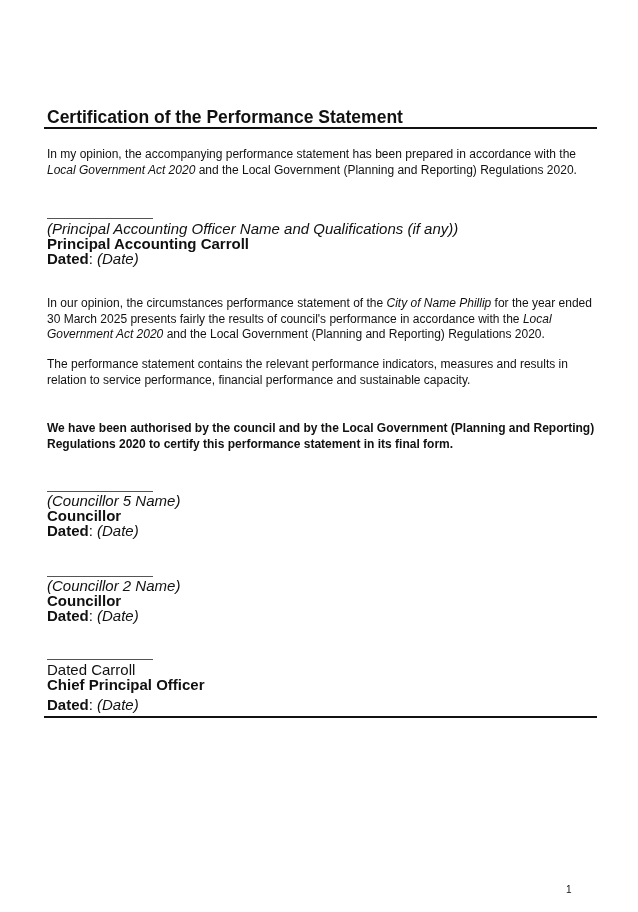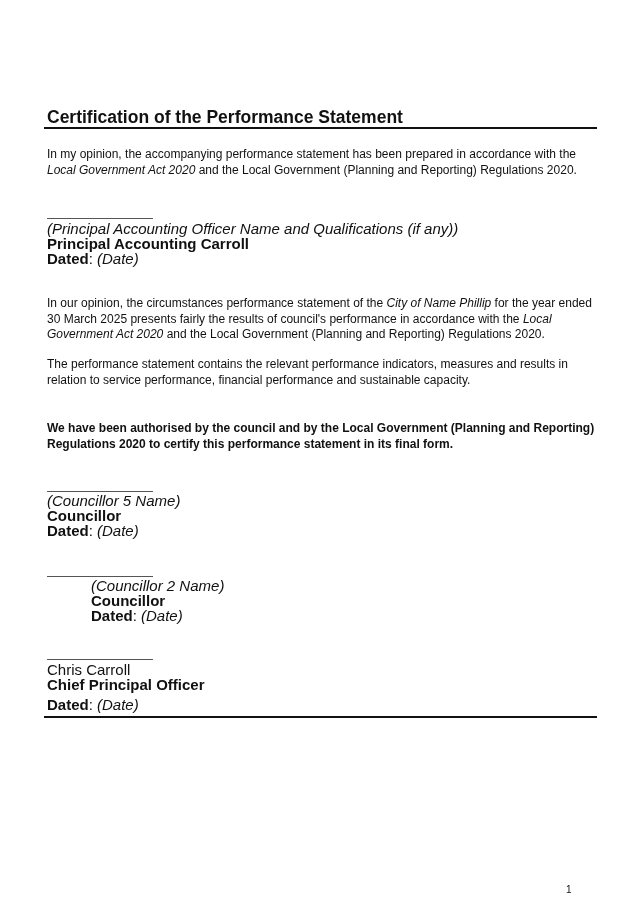--- a/index.html
+++ b/index.html
@@ -42,29 +42,29 @@
   <div class="p" style="top:421px;font-weight:bold;">We have been authorised by the council and by the Local Government (Planning and Reporting) Regulations 2020 to certify this performance statement in its final form.</div>
 
   <div class="sigline" style="top:491px;"></div>
   <div class="blk" style="top:493px;">
     <div class="it">(Councillor 5 Name)</div>
     <div class="b">Councillor</div>
     <div><span class="b">Dated</span>: <span class="it">(Date)</span></div>
   </div>
 
   <div class="sigline" style="top:576px;"></div>
-  <div class="blk" style="top:578px;margin-left:44px;">
+  <div class="blk" style="top:578px;">
     <div class="it">(Councillor 2 Name)</div>
     <div class="b">Councillor</div>
     <div><span class="b">Dated</span>: <span class="it">(Date)</span></div>
   </div>
 
   <div class="sigline" style="top:659px;"></div>
   <div class="blk" style="top:662px;">
-    <div>Chris Carroll</div>
+    <div>Dated Carroll</div>
     <div class="b">Chief Principal Officer</div>
     <div style="margin-top:5px;"><span class="b">Dated</span>: <span class="it">(Date)</span></div>
   </div>
 
   <div class="rule-bottom"></div>
 
   <div class="pageno">1</div>
 </div>
 
 </body></html>

